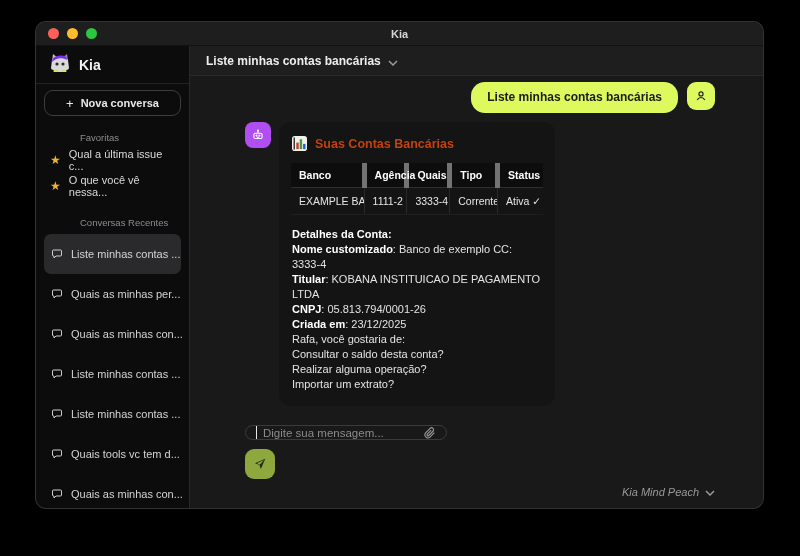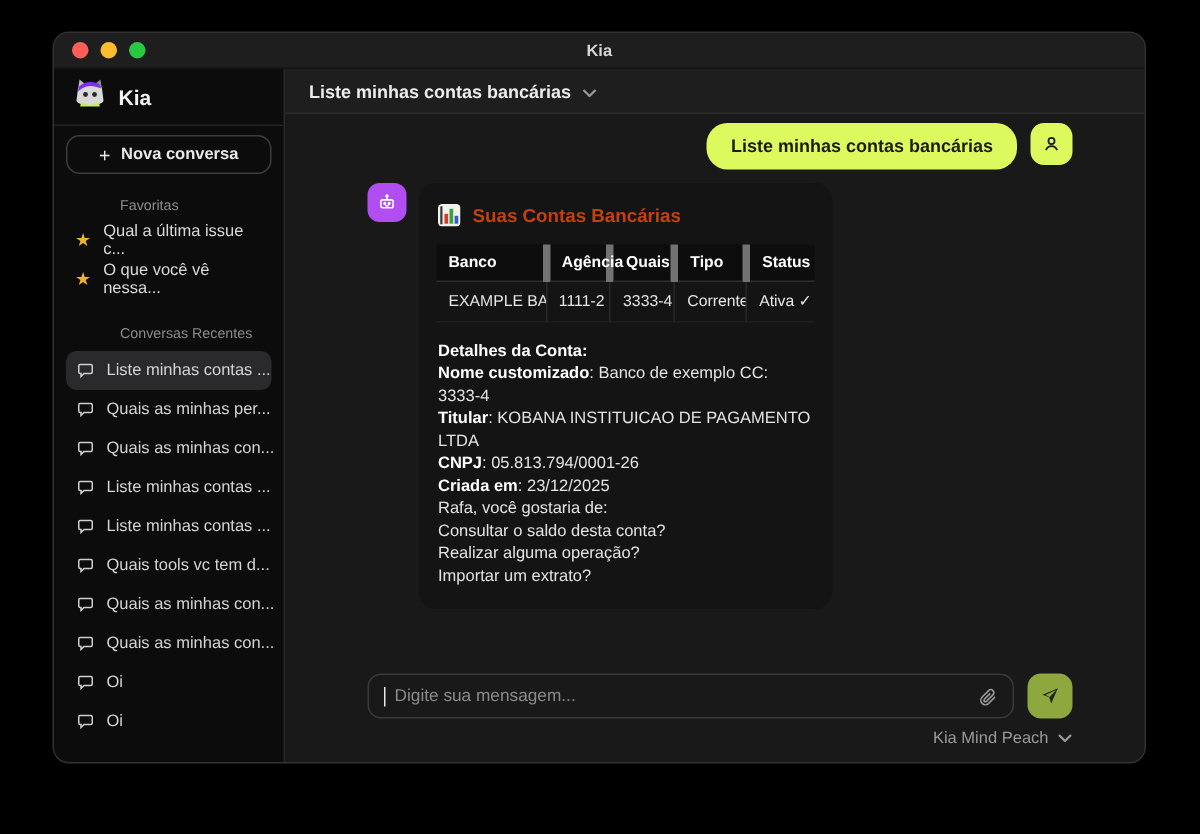--- a/index.html
+++ b/index.html
@@ -24,21 +24,21 @@
   .sb-header { height:38px; display:flex; align-items:center; gap:7px; padding:0 12px; border-bottom:1px solid #222; flex-shrink:0; }
   .sb-header .name { font-size:14px; font-weight:700; color:#f2f2f2; }
   .new-conv { margin:6px 8px 2px; height:26px; border:1px solid #3d3d3d; border-radius:9px; background:transparent;
     color:#e8e8e8; font-size:11px; font-weight:600; display:flex; align-items:center; justify-content:center; gap:7px; cursor:pointer; }
   .plus { font-size:13px; font-weight:400; color:#e8e8e8; line-height:1; }
   .sec-label { margin:14px 0 4px 14px; font-size:9.5px; color:#8d8d8d;padding-left:30px; }
   .sec-label.second { margin-top:18px; }
   .fav-item { height:26px; display:flex; align-items:center; gap:8px; padding:0 14px; font-size:11px; color:#dadada; cursor:pointer; }
   .star { color:#eeb42a; font-size:12px; line-height:1; }
   .conv-list { flex:1; overflow:hidden; margin-top:2px; }
-  .conv-item { height:26px; margin:0 8px; padding:0 7px; border-radius:7px; display:flex; align-items:center; gap:8px;
+  .conv-item { height:40px; margin:0 8px; padding:0 7px; border-radius:7px; display:flex; align-items:center; gap:8px;
     font-size:11px; color:#d4d4d4; cursor:pointer; white-space:nowrap; }
   .conv-item.selected { background:#2a2a2c; }
   .conv-item svg { flex-shrink:0; color:#cfcfcf; }
   .sb-footer { height:38px; border-top:1px solid #222; display:flex; align-items:center; gap:8px; padding:0 12px; flex-shrink:0; cursor:pointer; }
   .sb-avatar { width:24px; height:24px; border-radius:50%; background:#a43bec; display:flex; align-items:center; justify-content:center; color:#fff; flex-shrink:0; }
   .sb-footer .uname { font-size:11.5px; font-weight:700; color:#f0f0f0; }
   .sb-footer .chev { margin-left:auto; color:#9a9a9a; }
 
   
   .main { flex:1; display:flex; flex-direction:column; background:#191919; min-width:0; }
@@ -63,31 +63,31 @@
   table.accounts { margin-top:12px; width:100%; border-collapse:collapse; font-size:10.5px; table-layout:fixed; }
   table.accounts th { background:#0d0d0d; color:#fff; font-weight:700; text-align:left; padding:6px 8px;
     border-bottom:1px solid #2e2e2e; border-right:5px solid #737373; }
   table.accounts td { color:#e6e6e6; padding:7px 8px; border-right:1px solid #292929; border-bottom:1px solid #1f1f1f; white-space:nowrap; overflow:hidden; }
   table.accounts th:last-child, table.accounts td:last-child { border-right:none; }
   .c-banco{ width:29%; } .c-ag{ width:17%; } .c-conta{ width:17%; } .c-tipo{ width:19%; } .c-status{ width:18%; }
 
   .details { margin:12px 1px 2px; font-size:11px; line-height:15px; color:#e3e3e3; }
   .details b { color:#fff; }
 
-  .composer { padding:10px 48px 0 55px; display:flex; align-items:flex-start; gap:9px; flex-shrink:0; }
+  .composer { padding:10px 48px 0 55px; display:flex; align-items:flex-start; gap:9px; flex-shrink:0;flex-direction:column; }
   .input-wrap { flex:1; height:30px; border:1px solid #3b3b3b; border-radius:9px; display:flex; align-items:center; padding:0 10px; gap:6px; }
   .caret { width:1px; height:13px; background:#e8e8e8; flex-shrink:0; }
   .input-wrap input { flex:1; background:transparent; border:none; outline:none; color:#eee; font-size:11.5px; font-family:inherit; min-width:0; }
   .input-wrap input::placeholder { color:#8b8b8b; }
   .clip { color:#9a9a9a; display:flex; cursor:pointer; flex-shrink:0; }
   .send { width:30px; height:30px; border:none; border-radius:9px; background:#8ea83e; color:#22281a;
     display:flex; align-items:center; justify-content:center; cursor:pointer; flex-shrink:0; }
 
   .model-row { padding:7px 48px 10px 0; display:flex; justify-content:flex-end; align-items:flex-start; gap:6px;
-    color:#9a9a9a; font-size:11px; flex-shrink:0; cursor:pointer; }
+    color:#9a9a9a; font-size:11px; flex-shrink:0; cursor:pointer;font-style:italic; }
 </style>
 </head>
 <body>
 
 <div class="window">
 
   <div class="titlebar">
     <div class="lights">
       <span class="light red"></span>
       <span class="light yellow"></span>

